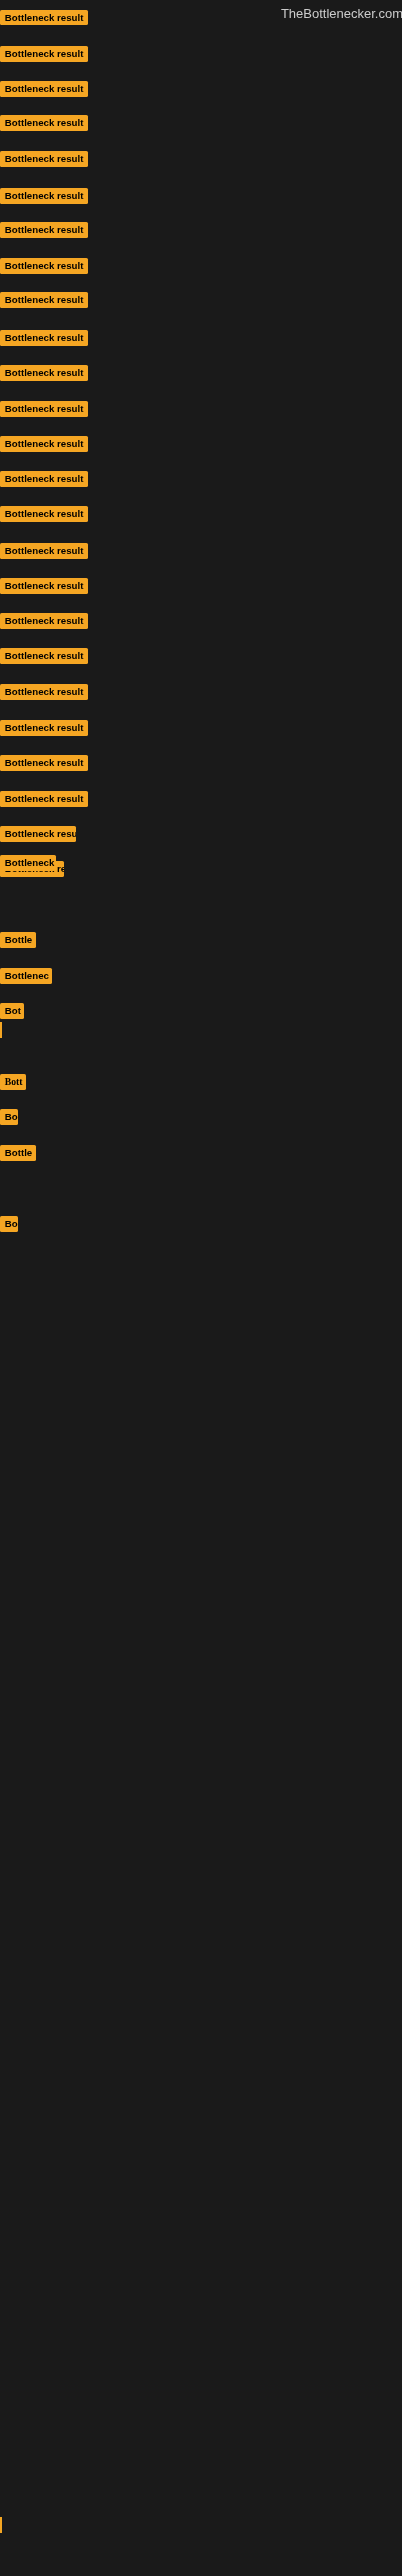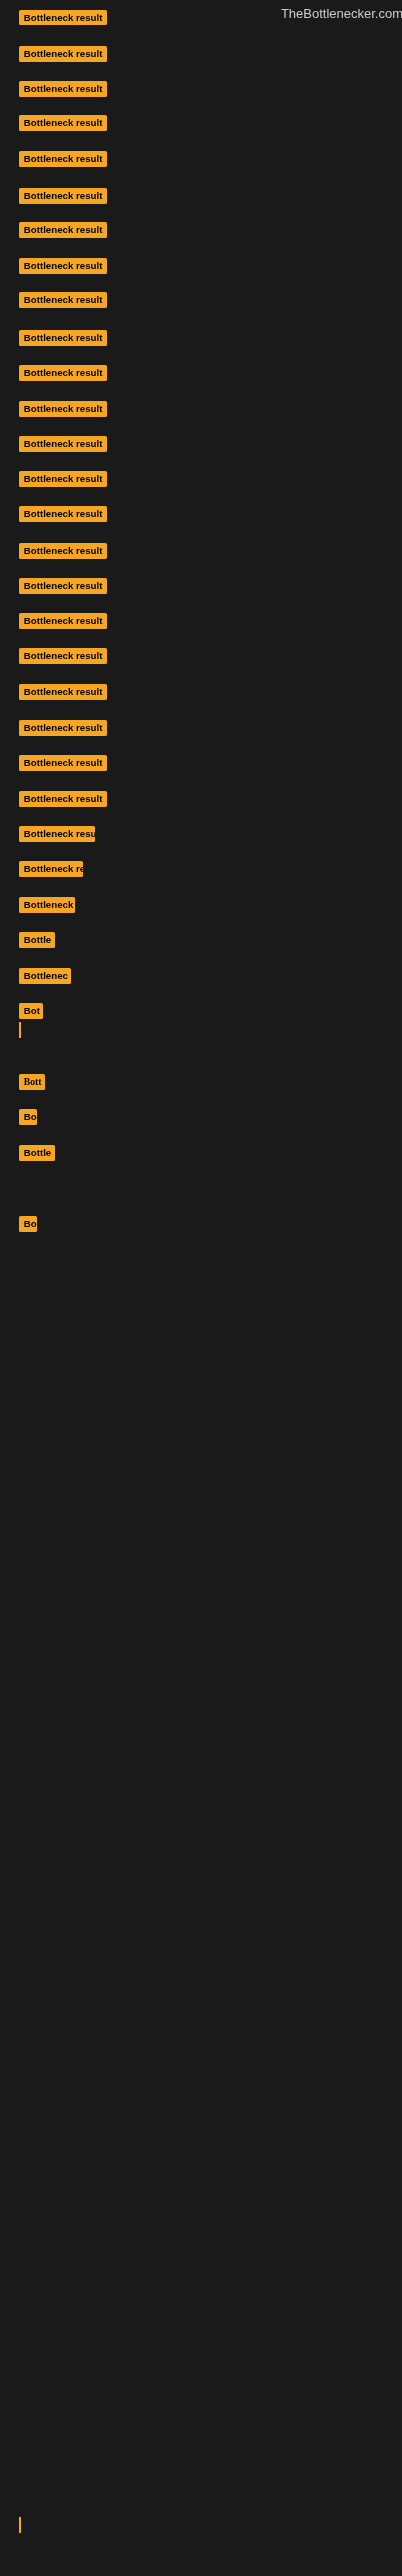--- a/index.html
+++ b/index.html
@@ -34,21 +34,20 @@
       border-radius: 1.6px;
       white-space: nowrap;
       overflow: hidden;
     }
 
     .row {
       position: absolute;
       left: 0;
       display: flex;
       align-items: flex-end;
-      margin-left: 19px;
     }
 
     .cursor-bar {
       position: absolute;
       left: 0;
       width: 2.4px;
       height: 16px;
       background-color: #f5a623;
     }
   </style>
@@ -127,21 +126,21 @@
   </div>
 <div class="row" style="top: 791px;">
     <div class="bottleneck-badge" style="max-width: 93px;">Bottleneck result</div>
   </div>
 <div class="row" style="top: 826px;">
     <div class="bottleneck-badge" style="max-width: 76px;">Bottleneck result</div>
   </div>
 <div class="row" style="top: 861px;">
     <div class="bottleneck-badge" style="max-width: 64px;">Bottleneck result</div>
   </div>
-<div class="row" style="top: 897px; border-radius: 7px;">
+<div class="row" style="top: 855px; border-radius: 7px;">
     <div class="bottleneck-badge" style="max-width: 56px;">Bottleneck</div>
   </div>
 <div class="row" style="top: 932px;">
     <div class="bottleneck-badge" style="max-width: 36px;">Bottle</div>
   </div>
 <div class="row" style="top: 968px;">
     <div class="bottleneck-badge" style="max-width: 52px;">Bottlenec</div>
   </div>
 <div class="row" style="top: 1003px;">
     <div class="bottleneck-badge" style="max-width: 24px;">Bot</div>

